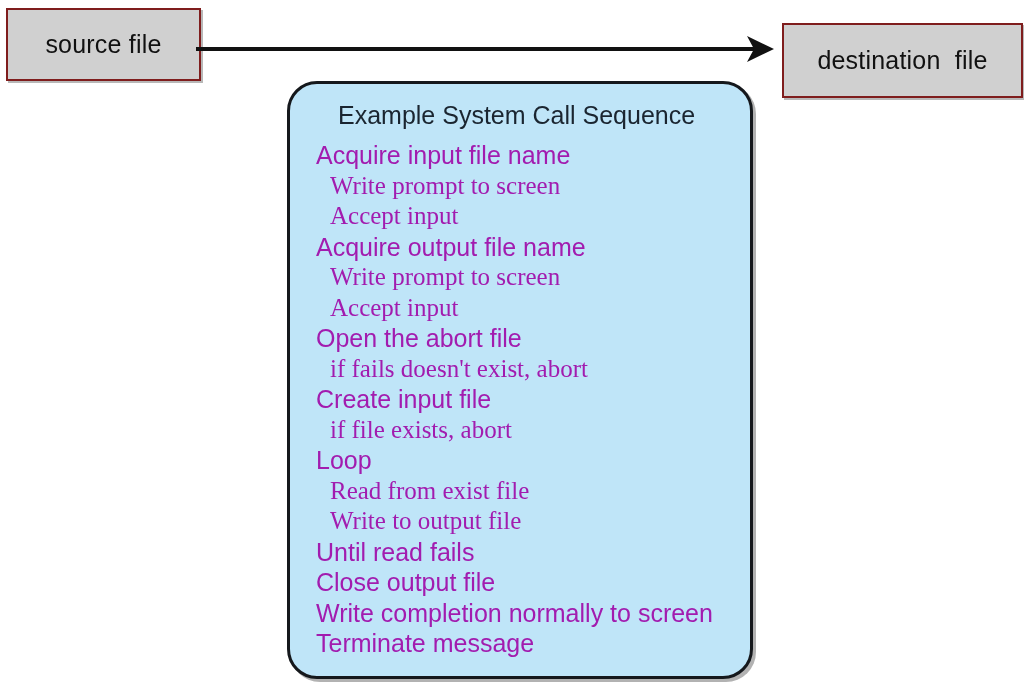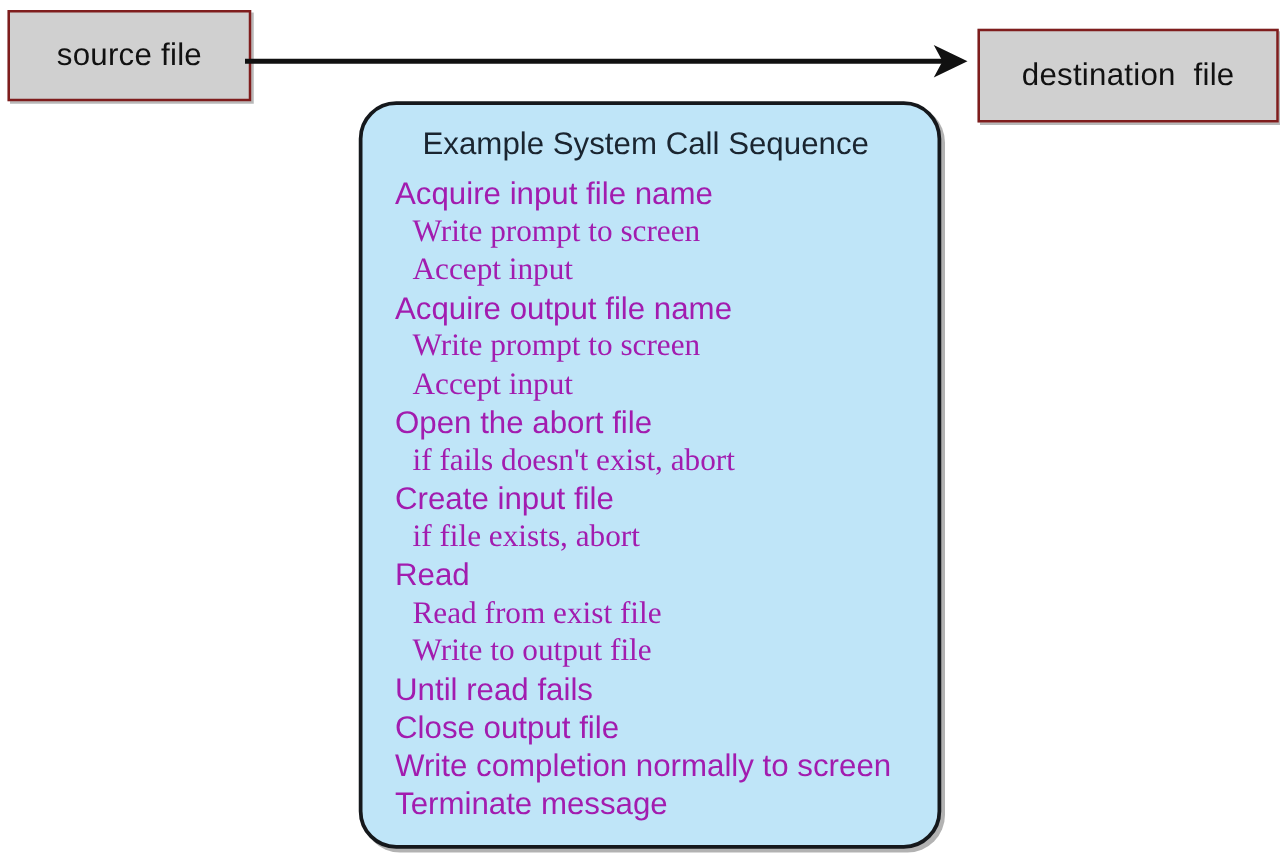--- a/index.html
+++ b/index.html
@@ -118,21 +118,21 @@
       <div class="seq-line">Acquire input file name</div>
       <div class="seq-line indent">Write prompt to screen</div>
       <div class="seq-line indent">Accept input</div>
       <div class="seq-line">Acquire output file name</div>
       <div class="seq-line indent">Write prompt to screen</div>
       <div class="seq-line indent">Accept input</div>
       <div class="seq-line">Open the abort file</div>
       <div class="seq-line indent">if fails doesn't exist, abort</div>
       <div class="seq-line">Create input file</div>
       <div class="seq-line indent">if file exists, abort</div>
-      <div class="seq-line">Read</div>
+      <div class="seq-line">Loop</div>
       <div class="seq-line indent">Read from exist file</div>
       <div class="seq-line indent">Write to output file</div>
       <div class="seq-line">Until read fails</div>
       <div class="seq-line">Close output file</div>
       <div class="seq-line">Write completion normally to screen</div>
       <div class="seq-line">Terminate message</div>
     </div>
 </div>
 
 </body></html>

